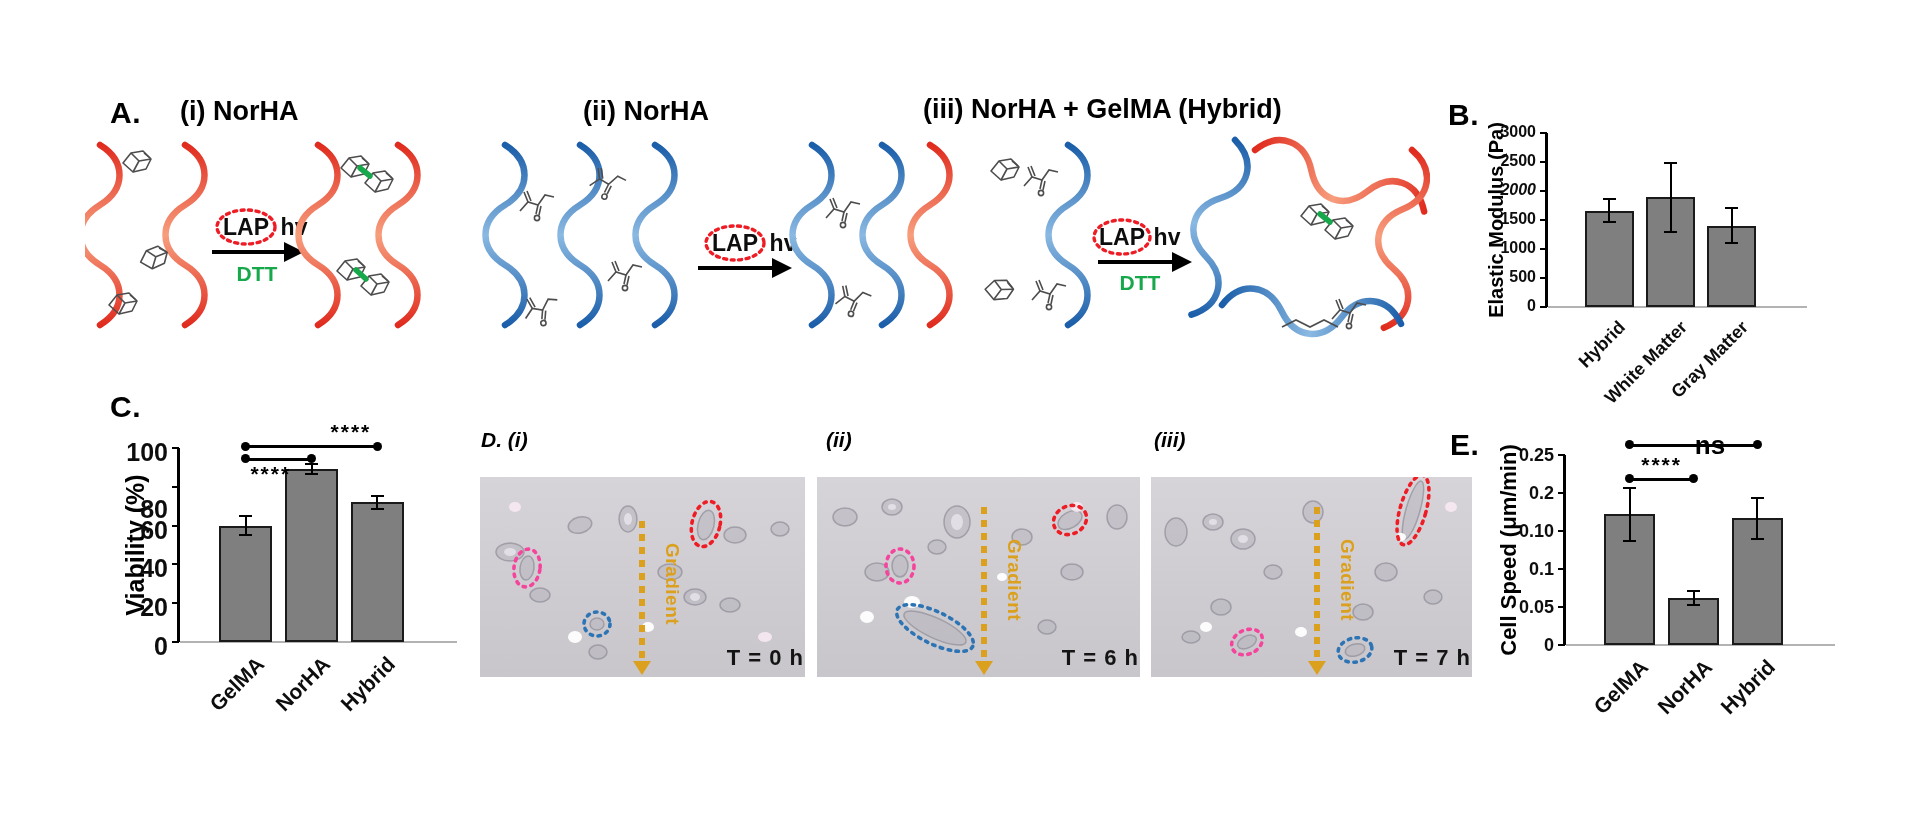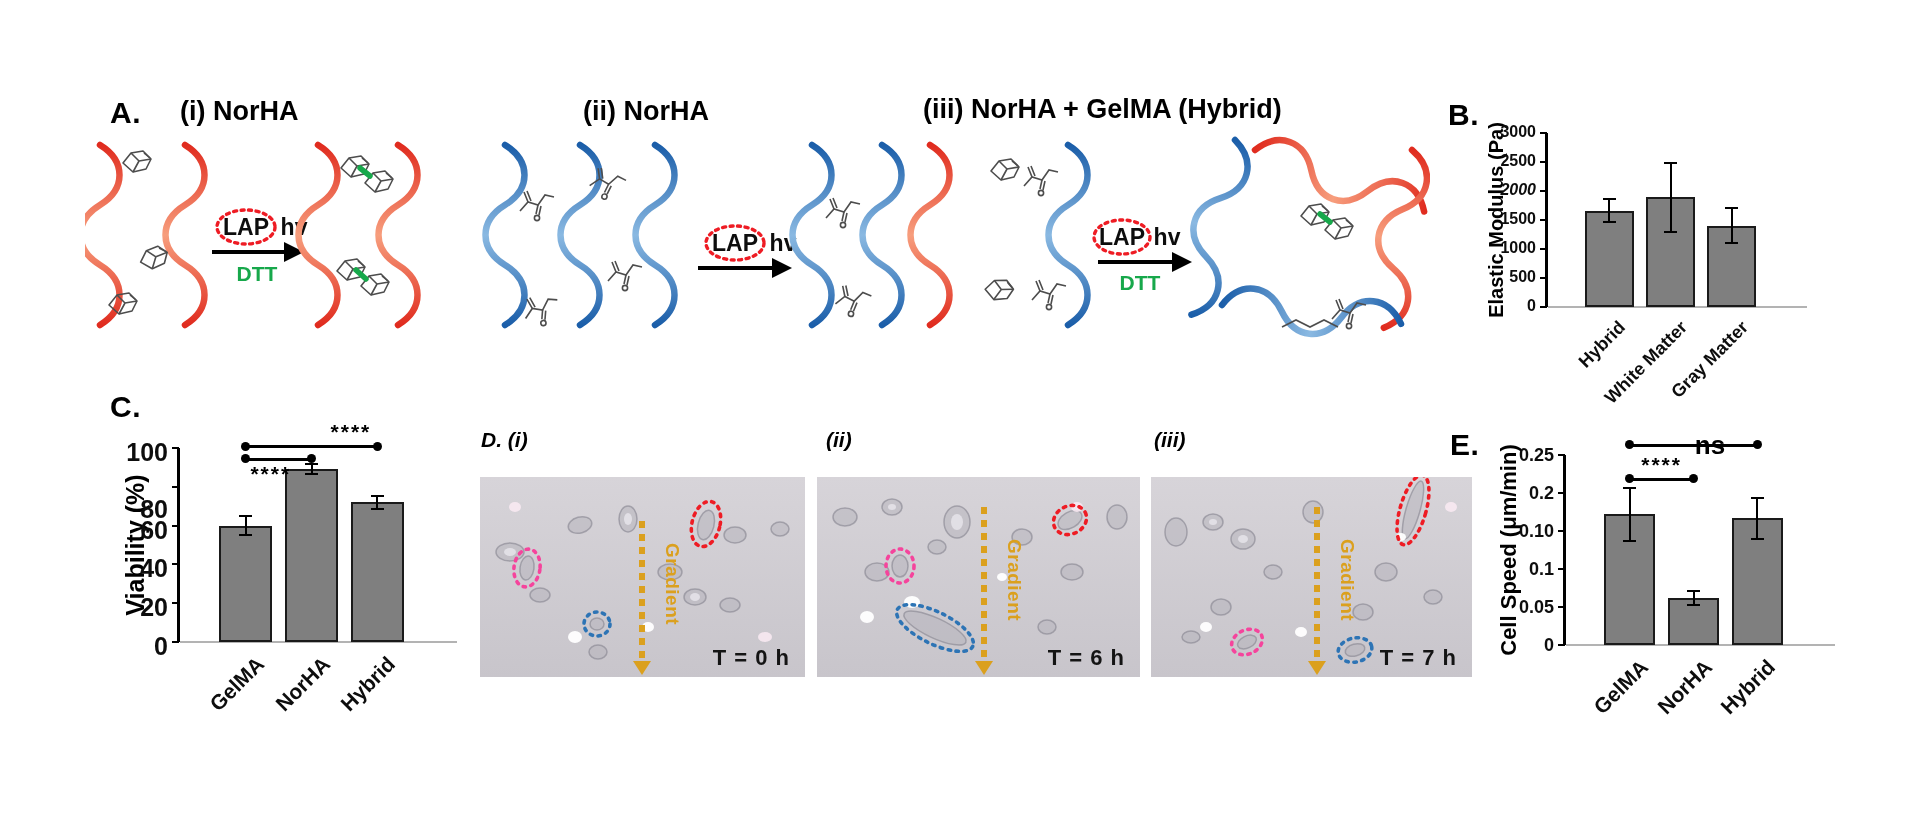--- a/index.html
+++ b/index.html
@@ -37,21 +37,21 @@
 
   
   .micro{position:absolute;top:477px;height:200px;background:linear-gradient(#d7d4d9,#c8c5cb);}
   .micro svg{position:absolute;left:0;top:0;}
   .cell{fill:#b2afb8;fill-opacity:.45;stroke:#8b8893;stroke-opacity:.65;stroke-width:1.5;}
   .cellin{fill:#e9e6ec;fill-opacity:.8;stroke:none;}
   .spark{fill:#ffffff;fill-opacity:.95;stroke:none;}
   .pinkspark{fill:#f8e9f2;fill-opacity:.9;stroke:none;}
   .dashellipse{fill:none;stroke-width:3.6;stroke-dasharray:2.5 5.5;stroke-linecap:round;}
   .grad-label{font-weight:700;font-size:19px;letter-spacing:.5px;}
-  .tlabel{position:absolute;right:15px;bottom:6px;font-weight:700;font-size:22px;color:#141414;letter-spacing:1px;white-space:nowrap;text-align:right;}
+  .tlabel{position:absolute;right:1px;bottom:6px;font-weight:700;font-size:22px;color:#141414;letter-spacing:1px;white-space:nowrap;text-align:right;}
 </style>
 </head>
 <body>
 
 <div class="canvas">
 
   <div class="plabel" style="left:110px;top:96px">A.</div>
   <div class="ptitle" style="left:180px;top:96px">(i) NorHA</div>
   <div class="ptitle" style="left:583px;top:96px">(ii) NorHA</div>
   <div class="ptitle" style="left:923px;top:94px">(iii) NorHA + GelMA (Hybrid)</div>

